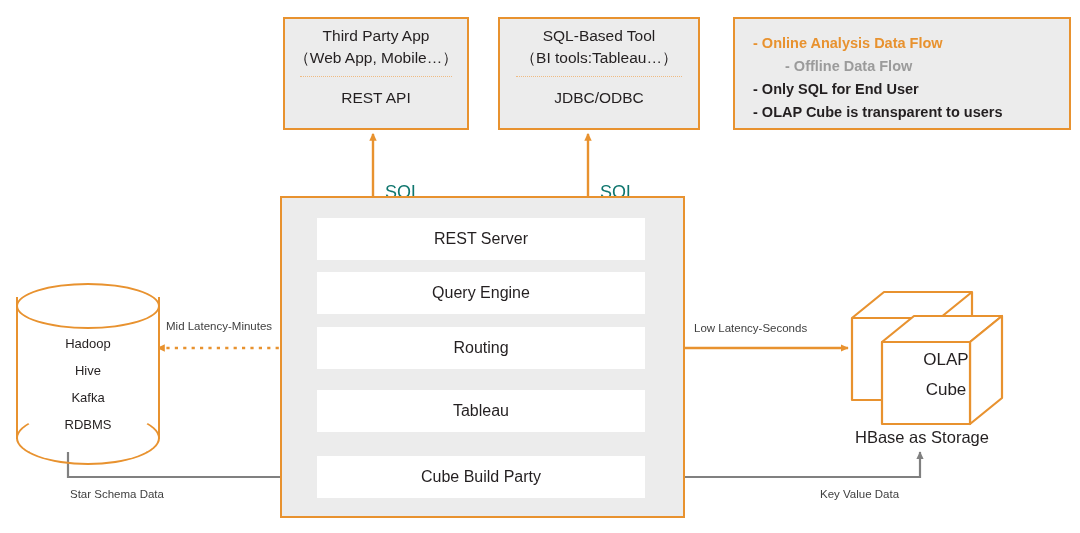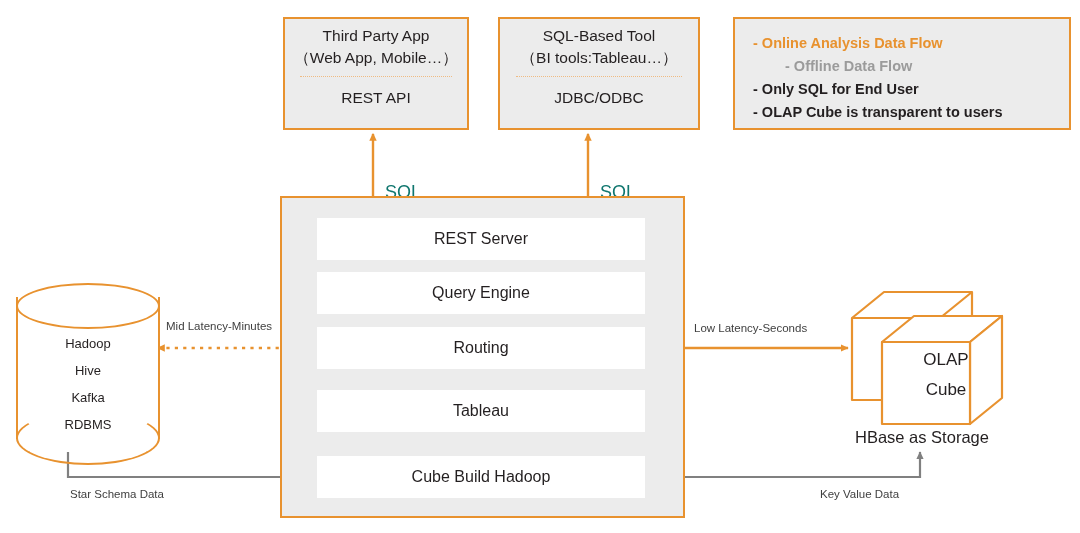--- a/index.html
+++ b/index.html
@@ -240,21 +240,21 @@
   <div class="comp-row" style="left:317px;top:272px;width:328px;height:42px;">
     <span>Query Engine</span>
   </div>
   <div class="comp-row" style="left:317px;top:327px;width:328px;height:42px;">
     <span>Routing</span>
   </div>
   <div class="comp-row" style="left:317px;top:390px;width:328px;height:42px;">
     <span>Tableau</span>
   </div>
   <div class="comp-row" style="left:317px;top:456px;width:328px;height:42px;">
-    <span>Cube Build Hadoop</span>
+    <span>Cube Build Party</span>
   </div>
 
   <div class="cyl-body abs" style="left:16px;top:297px;width:144px;height:142px;"></div>
   <div class="cyl-ellipse-bottom abs" style="left:16px;top:411px;width:144px;height:54px;"></div>
   <div class="cyl-ellipse abs" style="left:16px;top:283px;width:144px;height:46px;"></div>
   <div class="cyl-text abs" style="left:16px;top:330px;width:144px;">
     <div>Hadoop</div>
     <div>Hive</div>
     <div>Kafka</div>
     <div>RDBMS</div>

